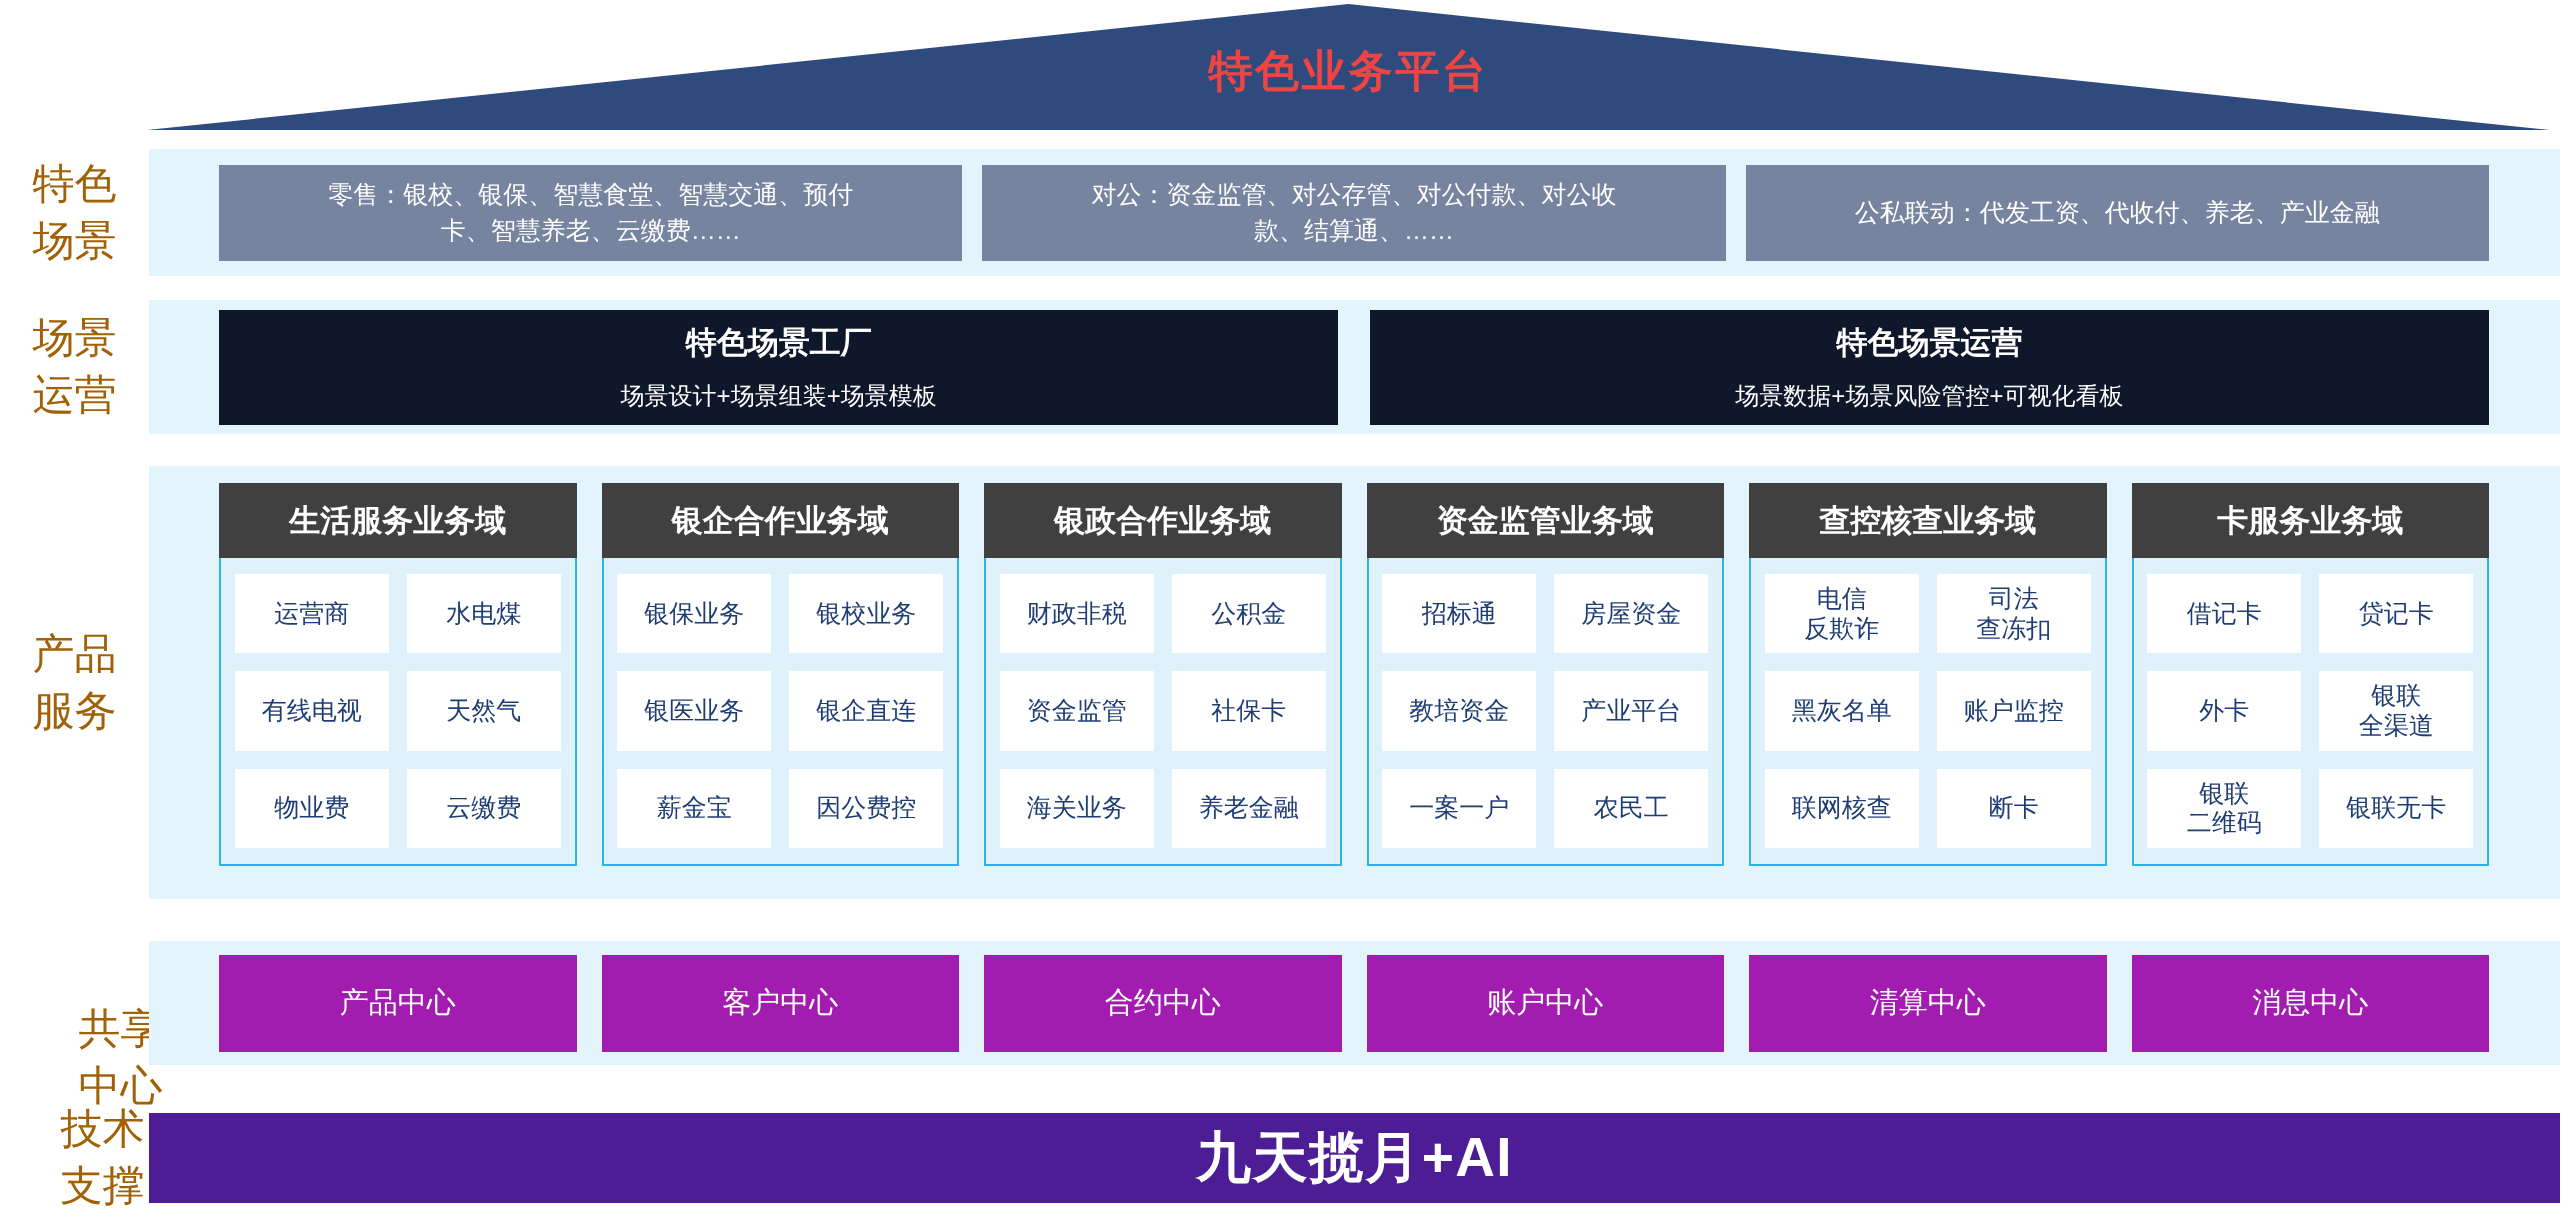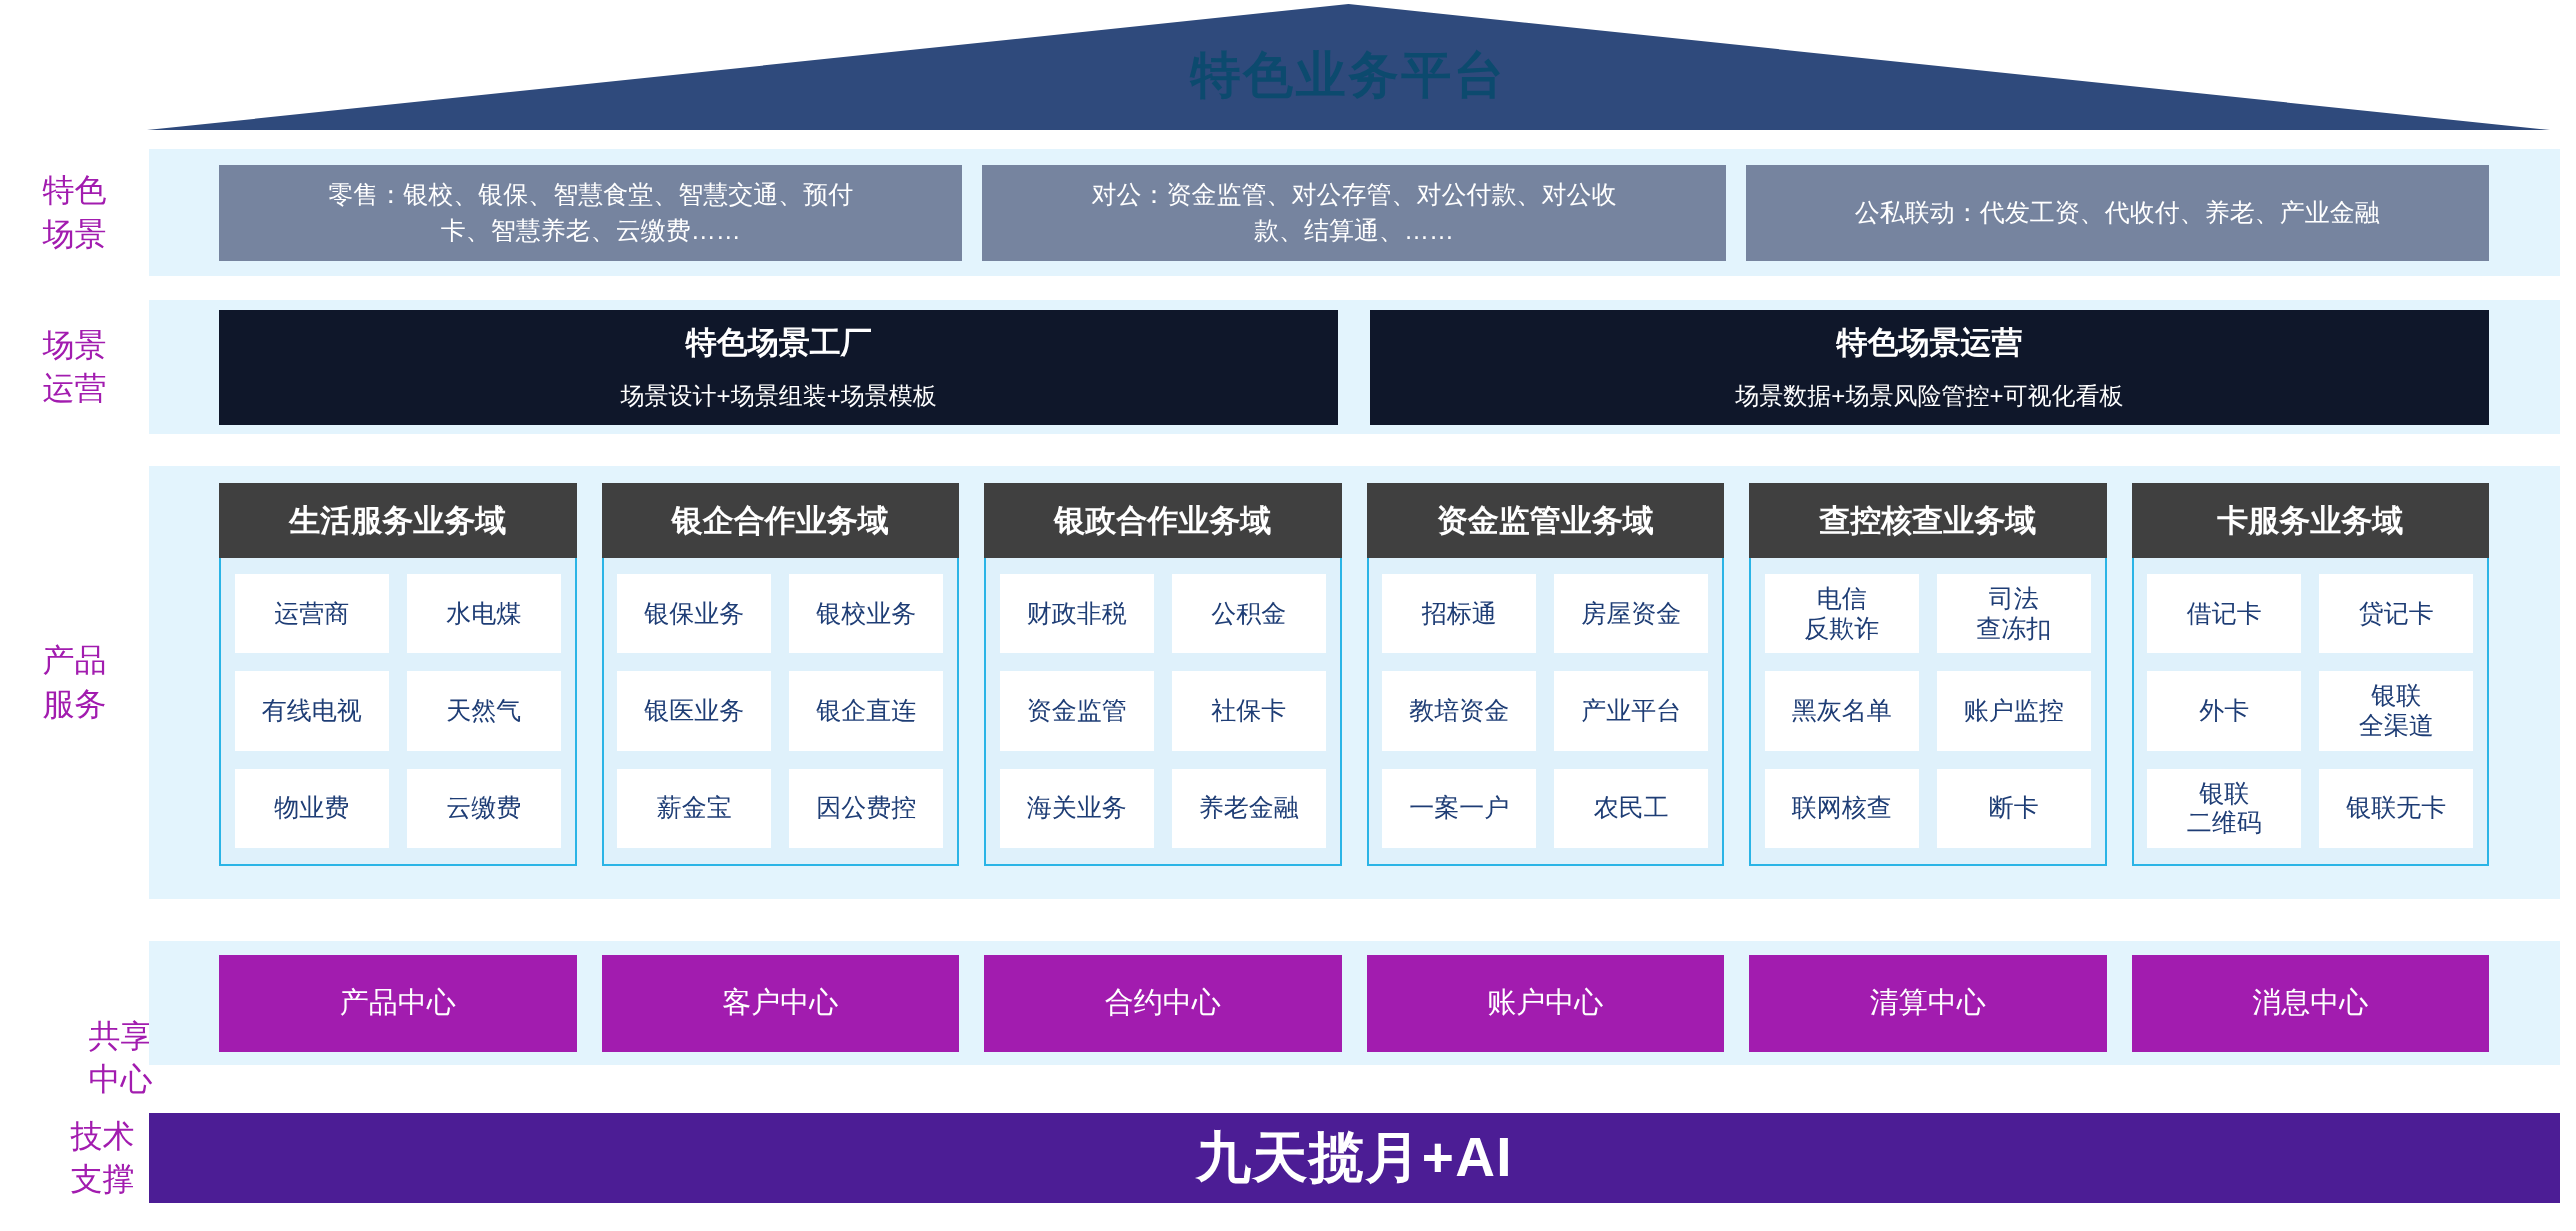--- a/index.html
+++ b/index.html
@@ -11,29 +11,29 @@
   .canvas{position:relative;width:2576px;height:1232px;background:#ffffff;}
 
   
   .roof{
     position:absolute;left:147px;top:4.1px;width:2403px;height:126px;
     background:#2f4a7c;
     clip-path:polygon(50% 0,100% 100%,0 100%);
   }
   .roof-title{
     position:absolute;left:147px;top:42px;width:2403px;
-    text-align:center;color:#0c4a6e;font-size:50px;font-weight:bold;
+    text-align:center;color:#ef4444;font-size:44px;font-weight:bold;
     letter-spacing:2.7px;
   }
 
   
   .row-label{
     position:absolute;left:0;width:149px;
     display:flex;align-items:center;justify-content:center;
-    text-align:center;color:#a21caf;font-size:32px;line-height:1.35;
+    text-align:center;color:#a16207;font-size:42px;line-height:1.35;
     white-space:pre-line;
   }
   .label-scenes{top:149px;height:127px;}
   .label-operation{top:300px;height:134px;}
   .label-products{top:466px;height:433px;}
   .label-shared{top:996px;height:124px;margin-left:46px;}
   .label-tech{top:1113px;height:90px;padding-left:28px;}
 
   
   .band{

